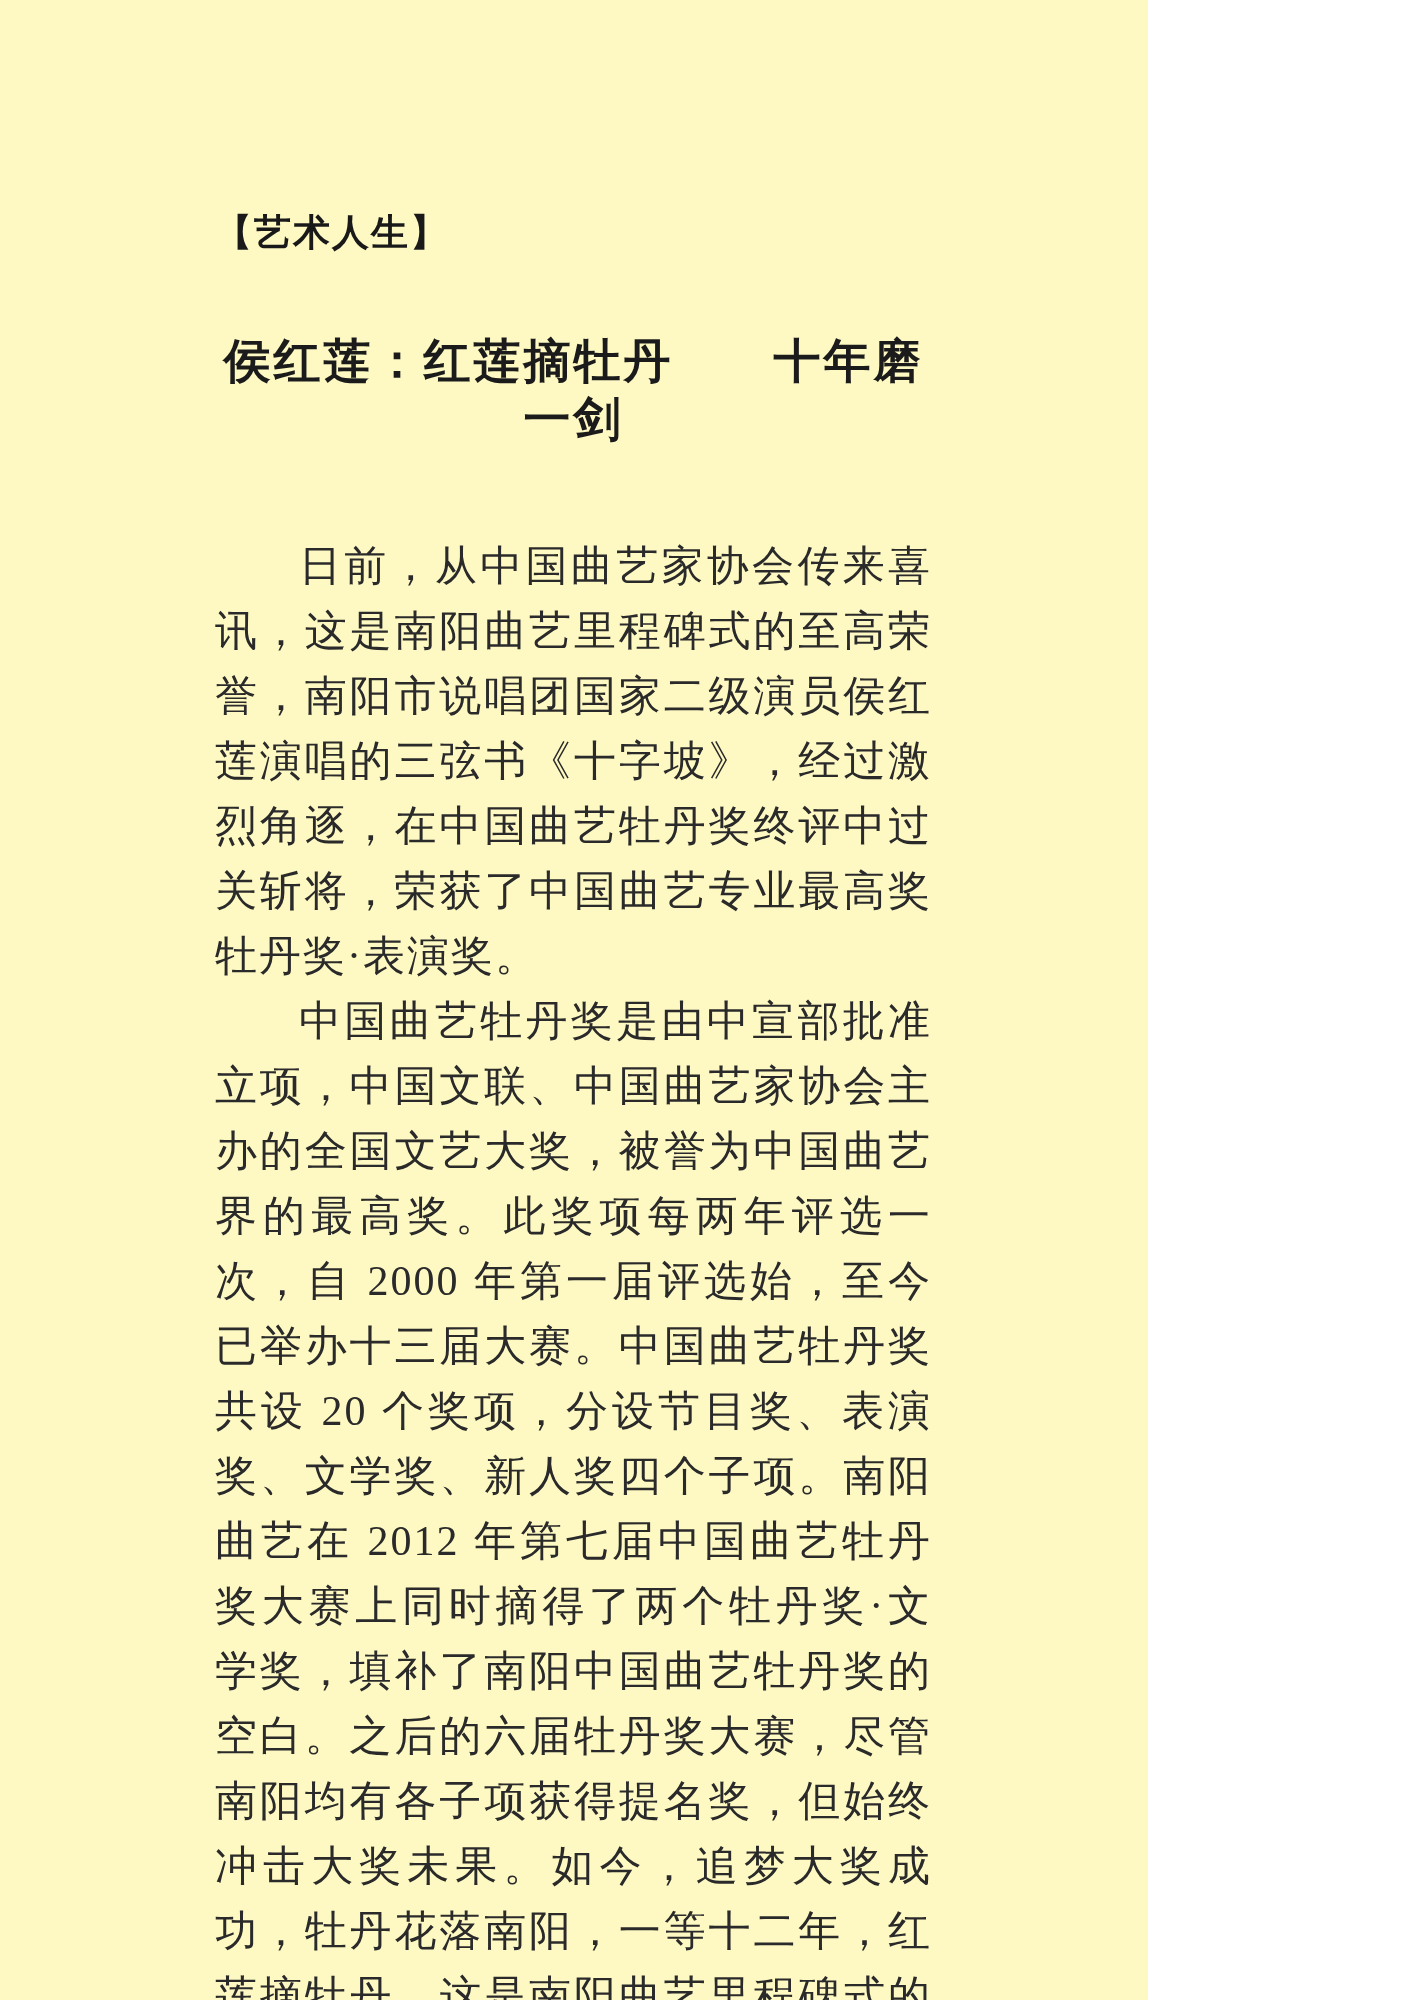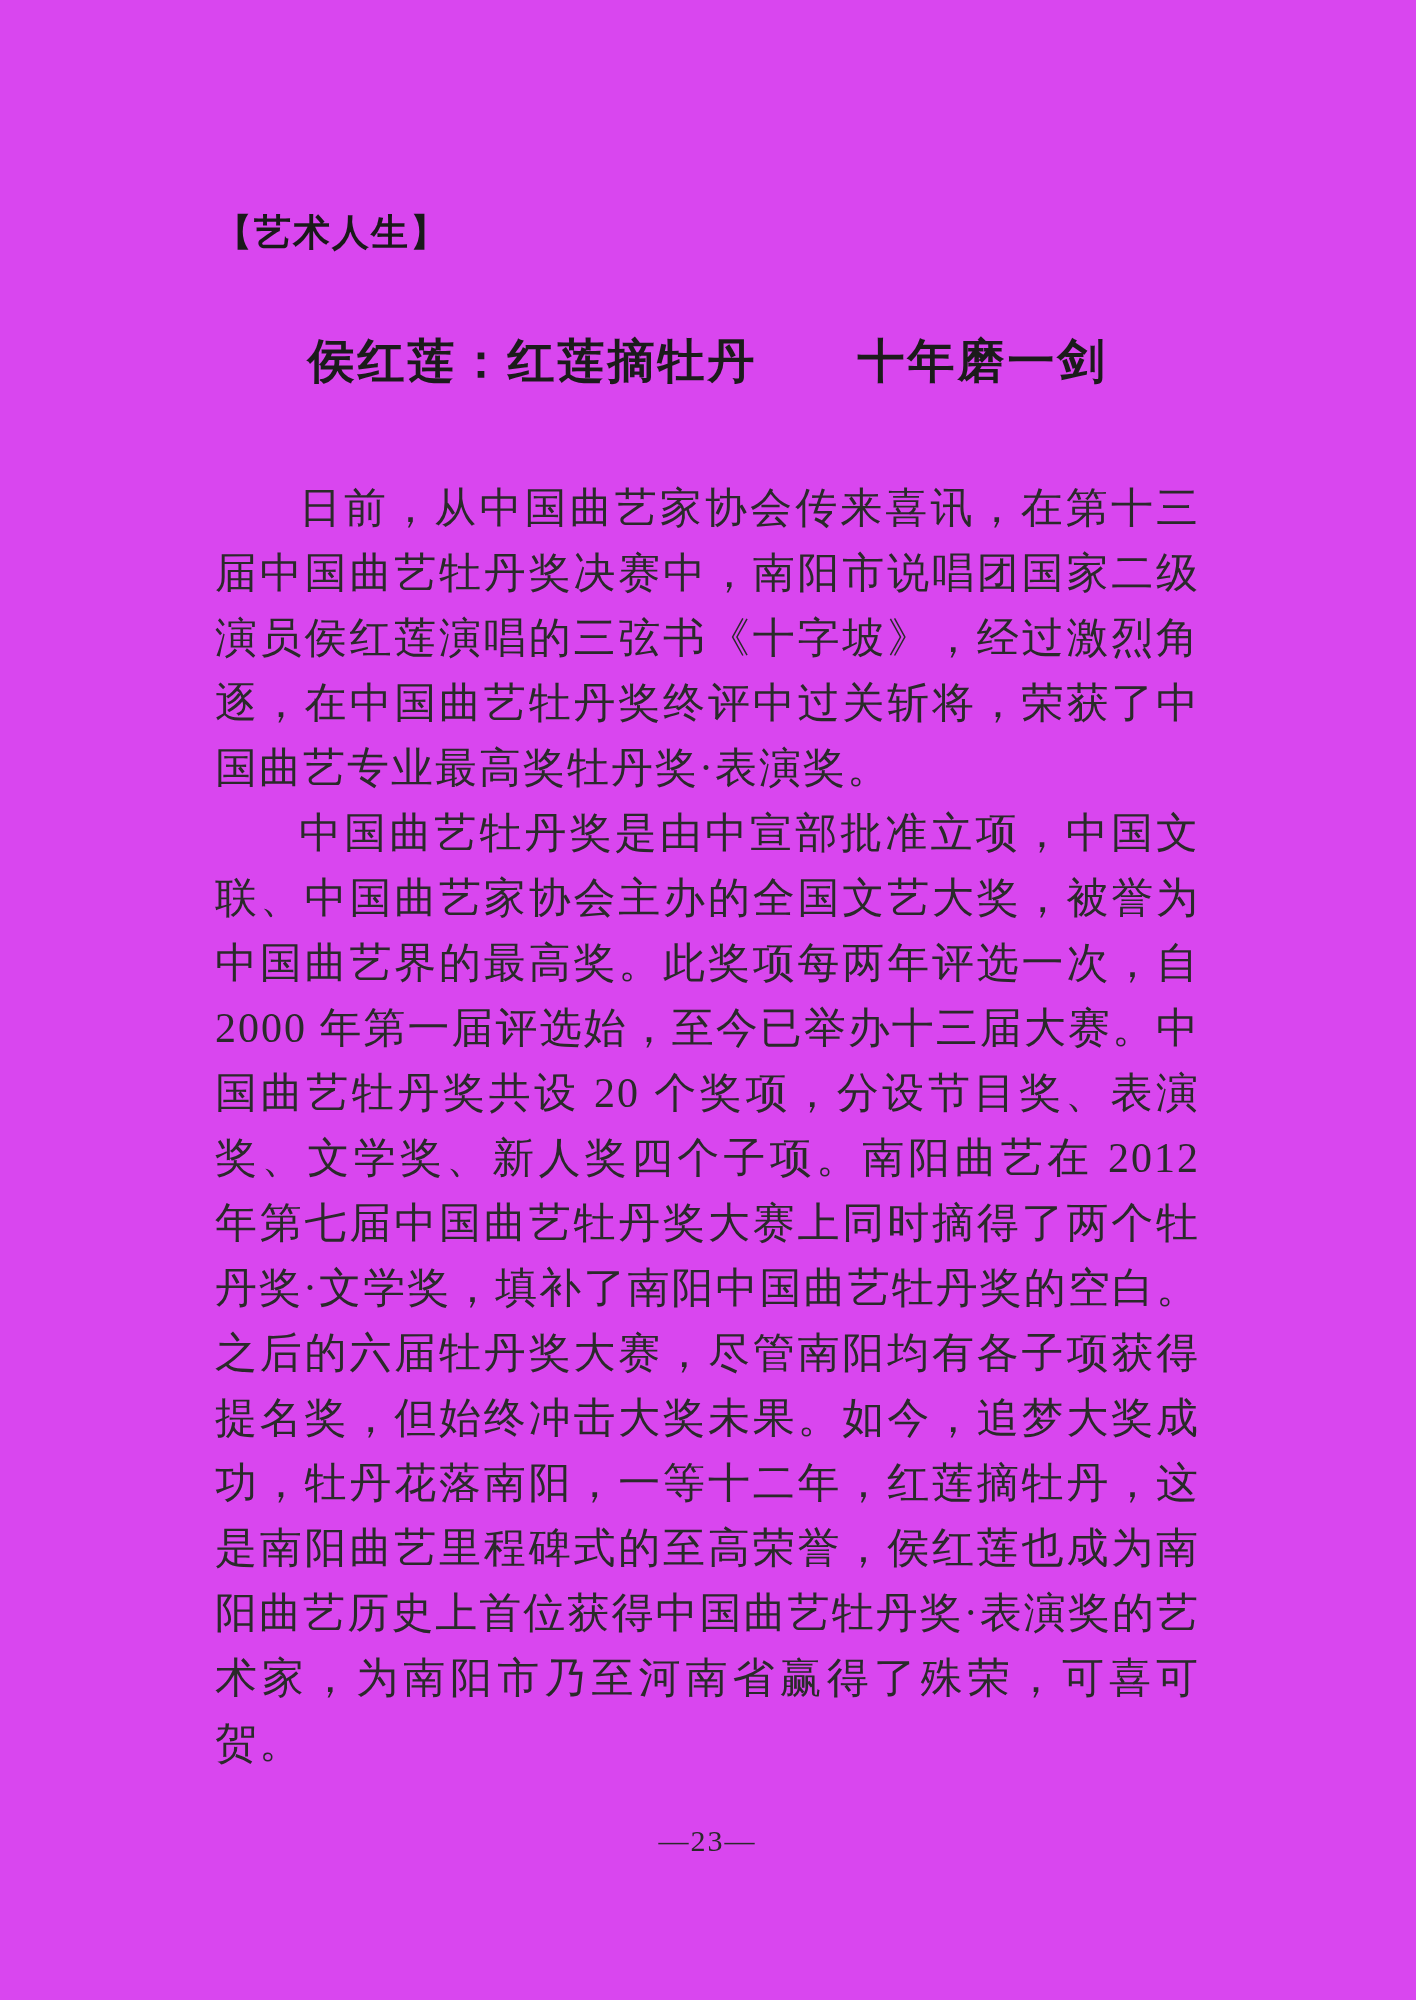--- a/index.html
+++ b/index.html
@@ -2,23 +2,23 @@
 <html lang="zh"><head>
 <meta charset="utf-8">
 <style>
   html, body {
     margin: 0;
     padding: 0;
     background: #ffffff;
   }
   .page {
     position: relative;
-    width: 1416px;
+    width: 1148px;
     height: 2000px;
-    background: #d946ef;
+    background: #fef9c3;
     color: #1f1f1f;
     overflow: hidden;
     font-family: "Liberation Serif", "DejaVu Serif", serif;
   }
   .content {
     position: absolute;
     left: 215px;
     right: 216px;
     top: 0;
   }
@@ -68,20 +68,20 @@
 <body>
 
 <div class="page">
   <div class="content">
 
     <div class="section-tag">【艺术人生】</div>
 
     <h1 class="article-title">侯红莲：红莲摘牡丹　　十年磨一剑</h1>
 
     <div class="article-body">
-      <p>日前，从中国曲艺家协会传来喜讯，在第十三届中国曲艺牡丹奖决赛中，南阳市说唱团国家二级演员侯红莲演唱的三弦书《十字坡》，经过激烈角逐，在中国曲艺牡丹奖终评中过关斩将，荣获了中国曲艺专业最高奖牡丹奖·表演奖。</p>
+      <p>日前，从中国曲艺家协会传来喜讯，这是南阳曲艺里程碑式的至高荣誉，南阳市说唱团国家二级演员侯红莲演唱的三弦书《十字坡》，经过激烈角逐，在中国曲艺牡丹奖终评中过关斩将，荣获了中国曲艺专业最高奖牡丹奖·表演奖。</p>
       <p>中国曲艺牡丹奖是由中宣部批准立项，中国文联、中国曲艺家协会主办的全国文艺大奖，被誉为中国曲艺界的最高奖。此奖项每两年评选一次，自 2000 年第一届评选始，至今已举办十三届大赛。中国曲艺牡丹奖共设 20 个奖项，分设节目奖、表演奖、文学奖、新人奖四个子项。南阳曲艺在 2012 年第七届中国曲艺牡丹奖大赛上同时摘得了两个牡丹奖·文学奖，填补了南阳中国曲艺牡丹奖的空白。之后的六届牡丹奖大赛，尽管南阳均有各子项获得提名奖，但始终冲击大奖未果。如今，追梦大奖成功，牡丹花落南阳，一等十二年，红莲摘牡丹，这是南阳曲艺里程碑式的至高荣誉，侯红莲也成为南阳曲艺历史上首位获得中国曲艺牡丹奖·表演奖的艺术家，为南阳市乃至河南省赢得了殊荣，可喜可贺。</p>
     </div>
 
     <div class="page-number">—23—</div>
 
   </div>
 </div>
 
 </body></html>

